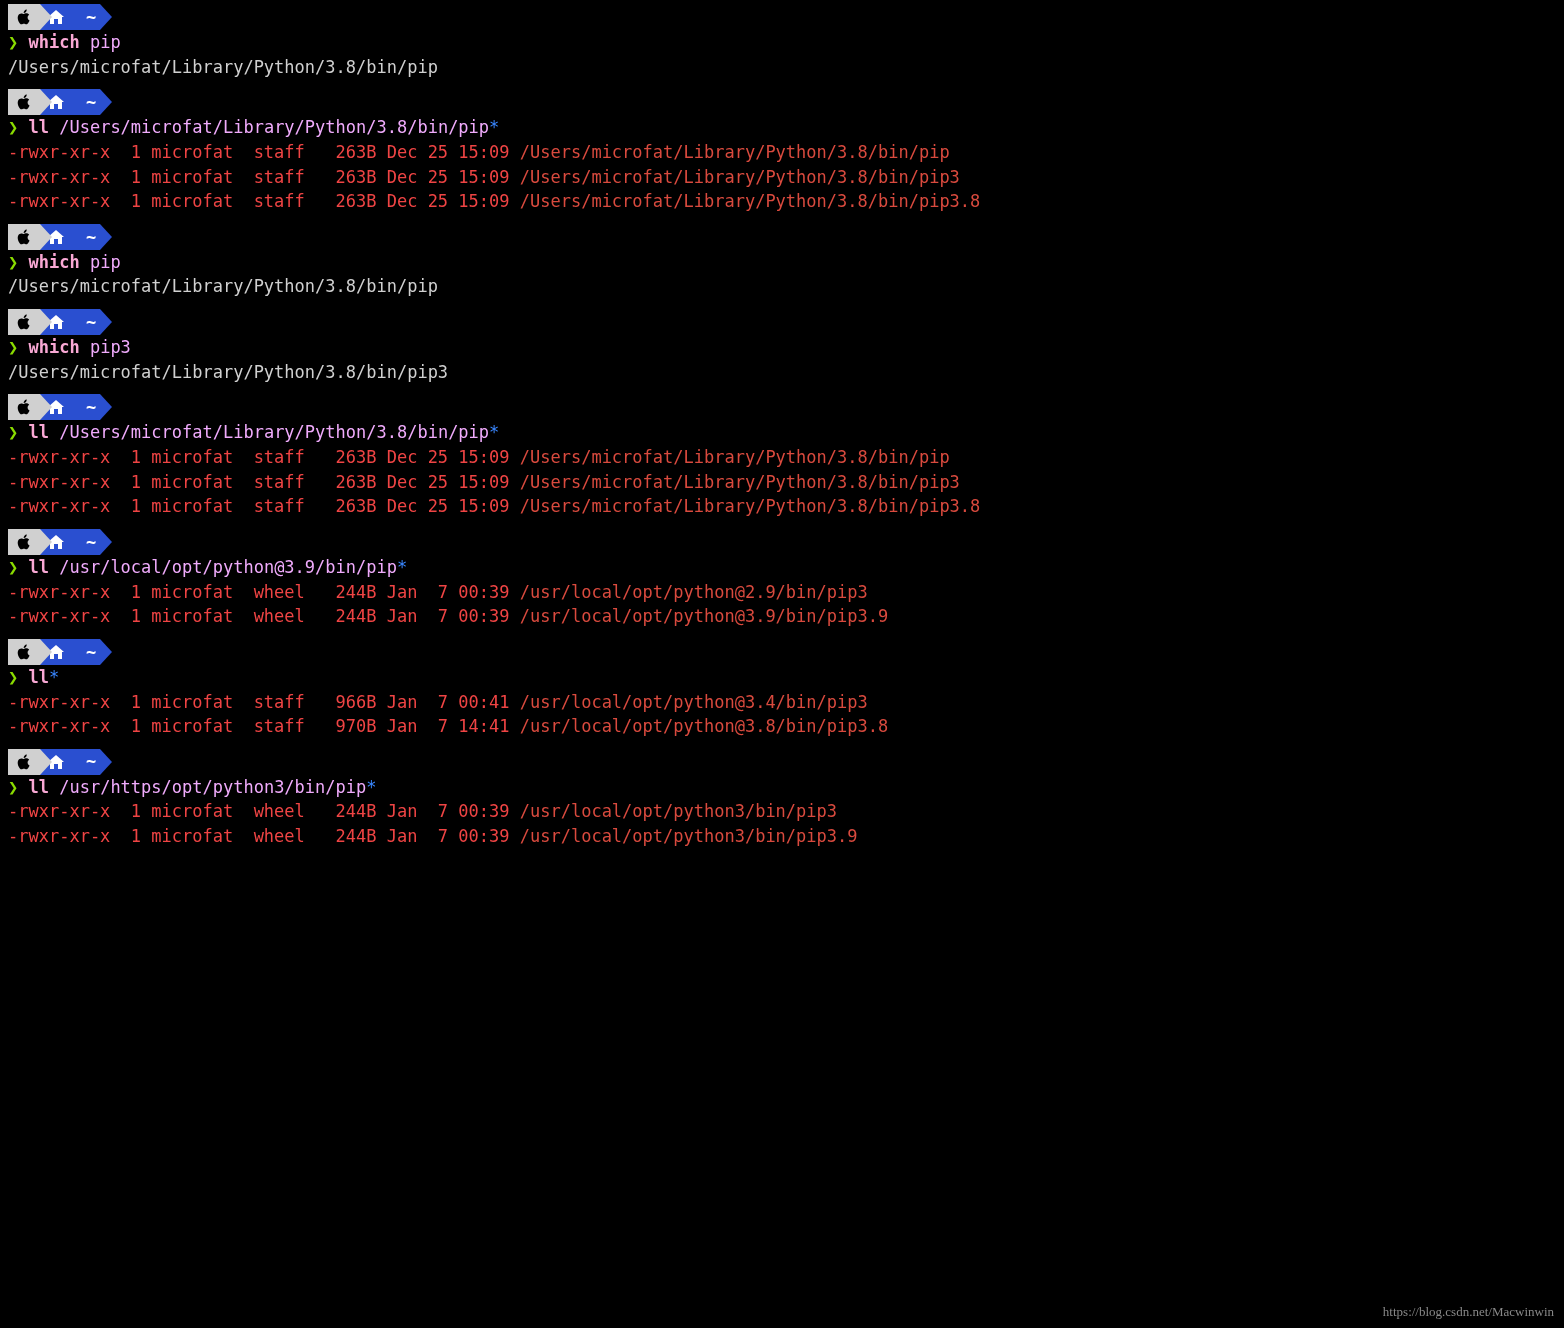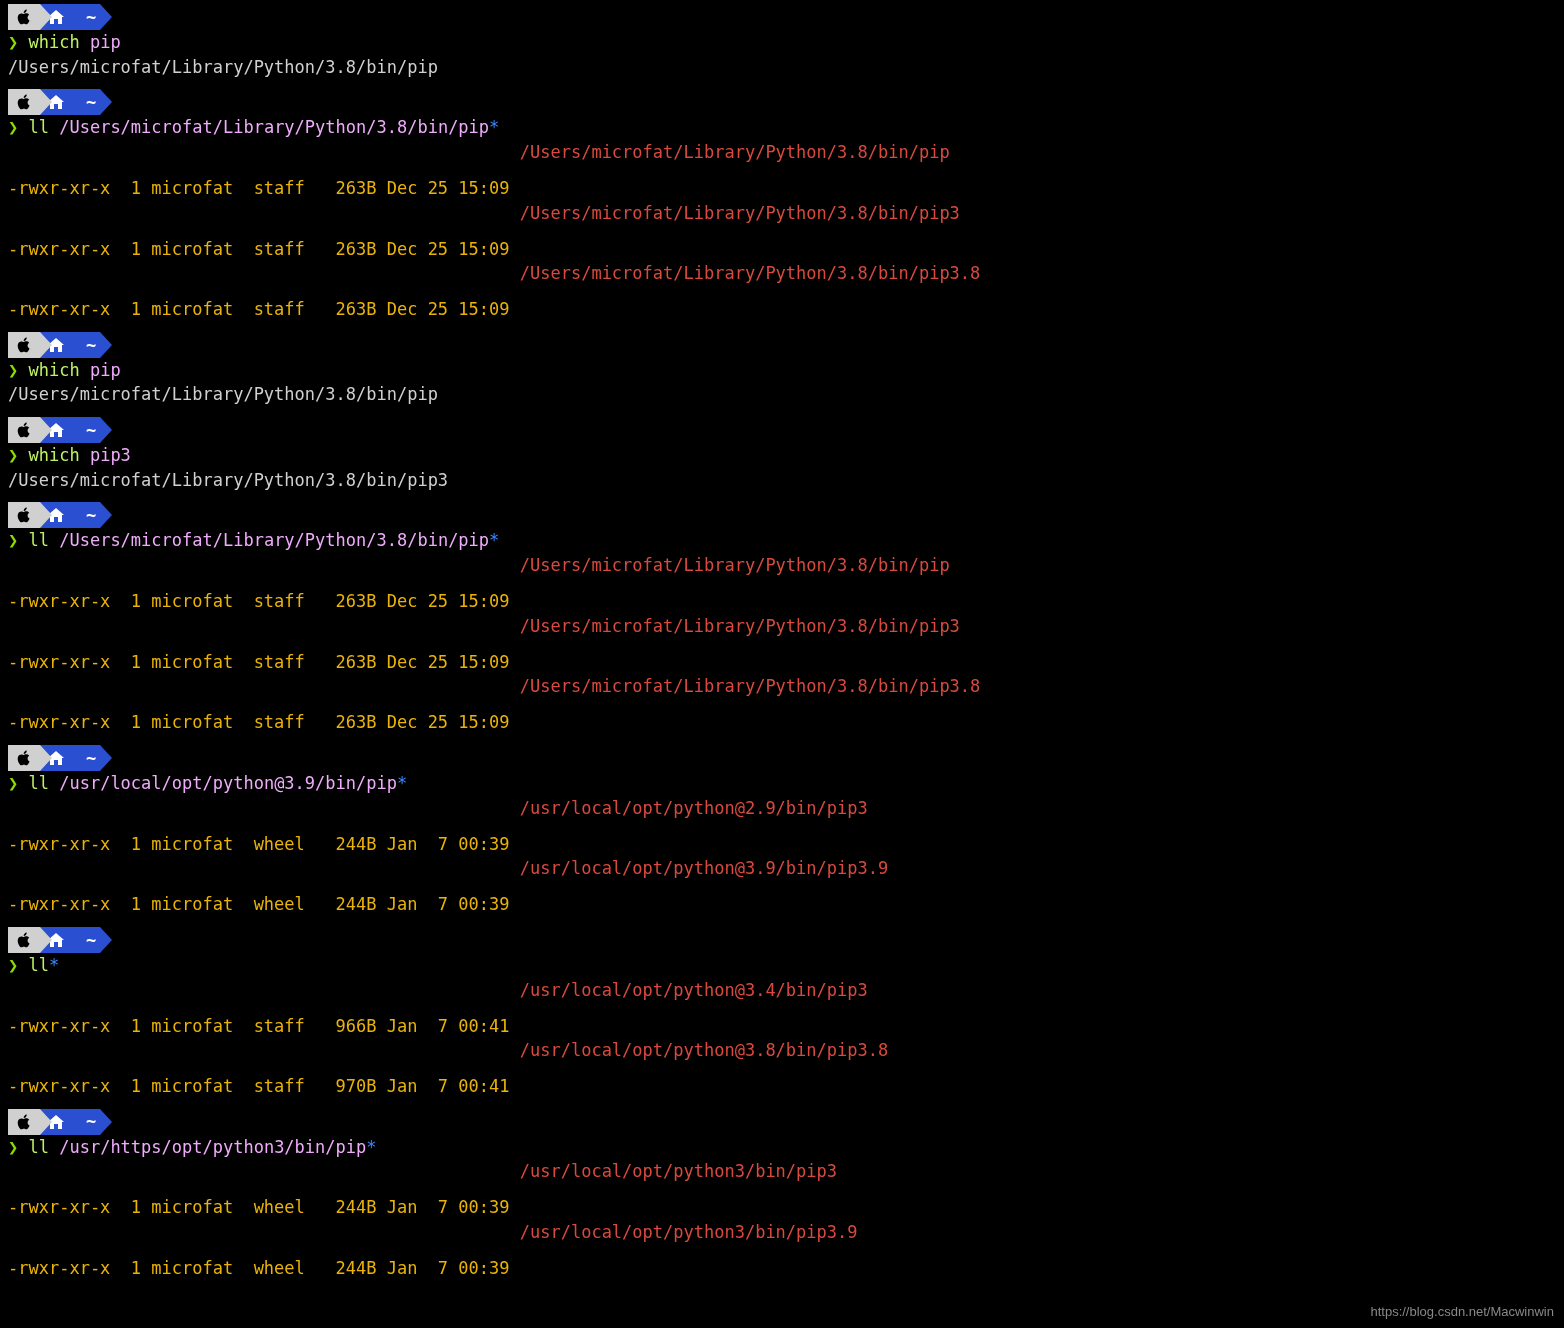--- a/index.html
+++ b/index.html
@@ -35,34 +35,34 @@
   .arrow {
     width: 0; height: 0;
     border-top: 13px solid transparent;
     border-bottom: 13px solid transparent;
   }
   .arrow-apple { border-left: 12px solid #d0d0d0; margin-right: -12px; z-index: 2; position: relative; }
   .arrow-end   { border-left: 12px solid #2a4fd0; }
   .tilde { padding: 0 4px 0 14px; }
   .cmdline { display: flex; gap: 0; white-space: pre; }
   .prompt { color: #8bdc00; font-weight: bold; }
-  .cmd    { color: #bef264; }
+  .cmd    { color: #f9a8d4; font-weight: bold; }
   .arg    { color: #f0abfc; }
   .star   { color: #3a87ff; }
   .output { color: #d0d0d0; white-space: pre; }
   .ls-line { display: flex; white-space: pre; }
-  .ls-meta { color: #eab308; margin-top: 36px; }
+  .ls-meta { color: #ef4444; }
   .ls-path { color: #d94a3e; }
   .watermark {
     position: absolute;
     bottom: 6px;
     right: 10px;
     font-size: 13px;
     color: #888;
-    font-family: Liberation Sans, sans-serif;
+    font-family: Liberation Serif, serif;
   }
 </style>
 </head>
 <body>
 
 <div id="terminal">
     <div class="block">
       <div class="powerline">
     <span class="seg seg-apple">
           <svg viewBox="0 0 16 16" fill="currentColor">
@@ -192,21 +192,21 @@
     <span class="seg seg-home">
           <svg viewBox="0 0 16 16" fill="currentColor">
             <path d="M8 1l-8 7h2v7h4v-5h4v5h4v-7h2z"></path>
           </svg>
         </span>
     <span class="seg seg-tilde tilde">~</span>
     <span class="arrow arrow-end"></span>
   </div>
       <div class="cmdline"><span class="prompt">❯ </span><span class="cmd">ll</span><span class="star">*</span></div>
       <div class="ls-line"><span class="ls-meta">-rwxr-xr-x  1 microfat  staff   966B Jan  7 00:41 </span><span class="ls-path">/usr/local/opt/python@3.4/bin/pip3</span></div>
-      <div class="ls-line"><span class="ls-meta">-rwxr-xr-x  1 microfat  staff   970B Jan  7 00:41 </span><span class="ls-path">/usr/local/opt/python@3.8/bin/pip3.8</span></div>
+      <div class="ls-line"><span class="ls-meta">-rwxr-xr-x  1 microfat  staff   970B Jan  7 14:41 </span><span class="ls-path">/usr/local/opt/python@3.8/bin/pip3.8</span></div>
     </div>
     <div class="block">
       <div class="powerline">
     <span class="seg seg-apple">
           <svg viewBox="0 0 16 16" fill="currentColor">
             <path d="M11.6 8.5c0-1.8 1.5-2.7 1.6-2.7-0.9-1.3-2.2-1.4-2.7-1.5-1.1-0.1-2.2 0.7-2.8 0.7-0.6 0-1.5-0.7-2.4-0.6-1.2 0-2.4 0.7-3 1.8-1.3 2.2-0.3 5.5 0.9 7.3 0.6 0.9 1.3 1.9 2.3 1.8 0.9 0 1.3-0.6 2.4-0.6s1.4 0.6 2.4 0.6c1 0 1.6-0.9 2.2-1.8 0.7-1 1-2 1-2.1-0.1 0-1.9-0.7-1.9-2.9zM9.9 3c0.5-0.6 0.9-1.5 0.8-2.4-0.7 0-1.6 0.5-2.2 1.1-0.5 0.5-0.9 1.4-0.8 2.3 0.8 0.1 1.6-0.4 2.2-1z"></path>
           </svg>
         </span>
     <span class="arrow arrow-apple"></span>
     <span class="seg seg-home">

